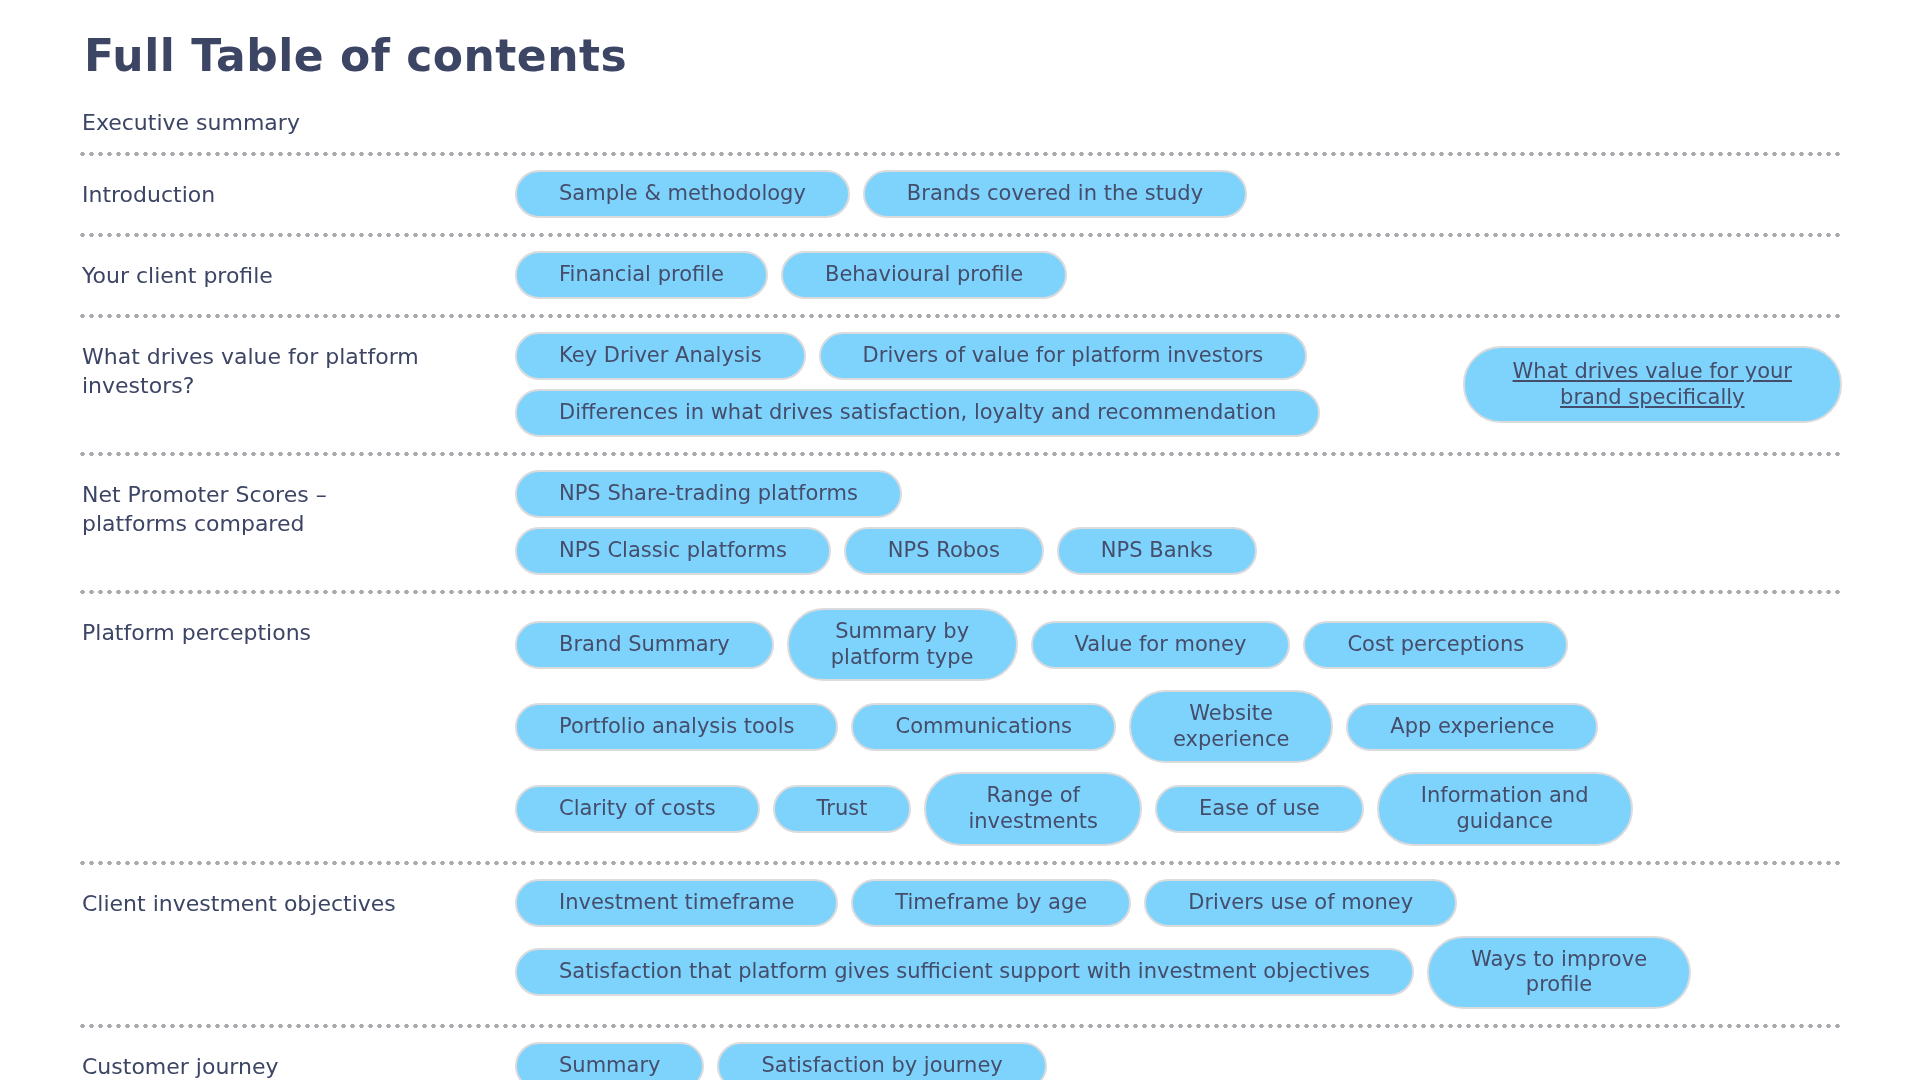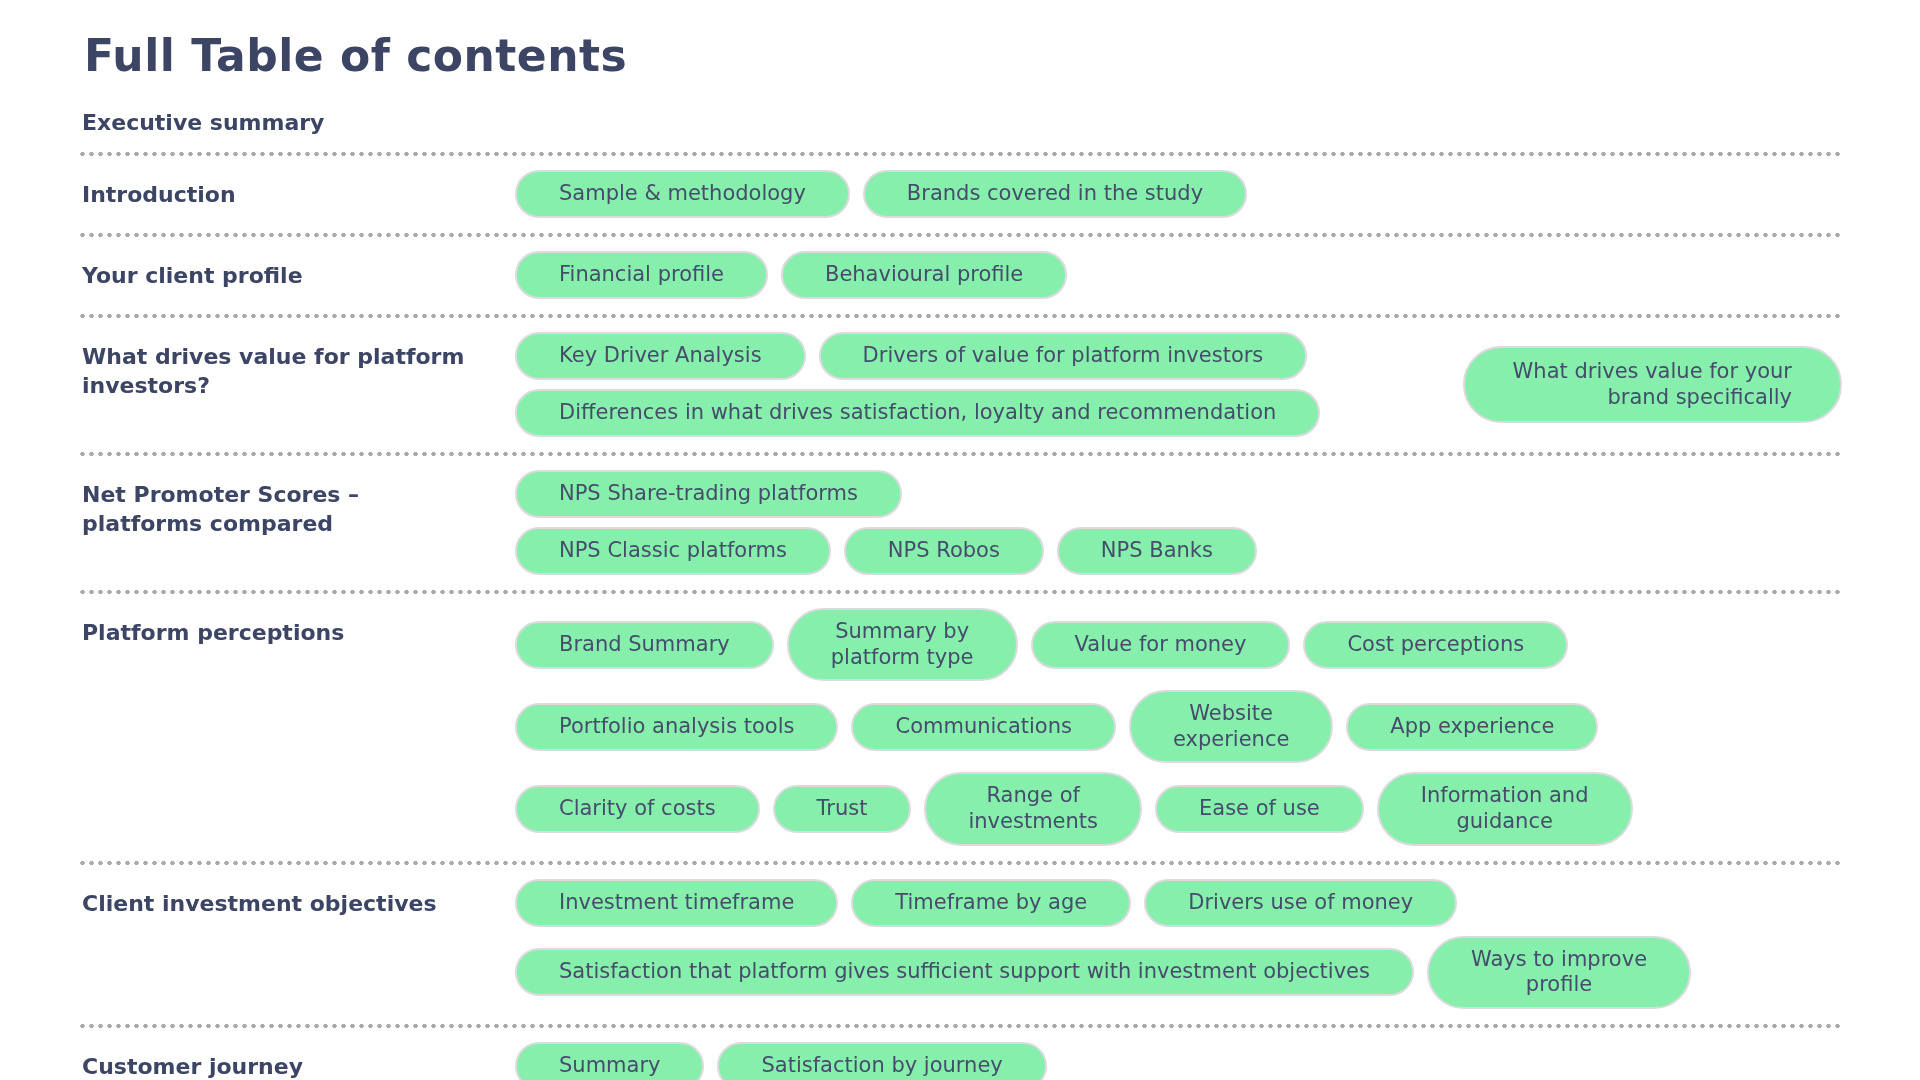--- a/index.html
+++ b/index.html
@@ -28,21 +28,21 @@
     display: flex;
     align-items: flex-start;
     padding: 9px 0 10px 0;
   }
   .heading {
     box-sizing: border-box;
     width: 437px;
     min-width: 437px;
     padding: 10px 45px 0 4px;
     font-size: 22px;
-    font-weight: bold;
+    font-weight: normal;
     color: #3d4565;
     line-height: 1.32;
     white-space: pre-line;
   }
   .section.no-pills .heading { padding-top: 2px; }
   .pills-area {
     flex: 1;
     display: flex;
     align-items: center;
     min-height: 100%;
@@ -53,41 +53,42 @@
     flex-direction: column;
     gap: 9px;
   }
   .pill-row {
     display: flex;
     align-items: center;
     gap: 13px;
   }
   .pill {
     box-sizing: border-box;
-    background: #86efac;
+    background: #7dd3fc;
     border: 2px solid #dbdbde;
     border-radius: 38px;
     padding: 9px 42px;
     min-height: 48px;
     display: flex;
     align-items: center;
     justify-content: center;
     text-align: center;
     font-size: 21px;
     line-height: 1.22;
     color: #454d6b;
     white-space: pre-line;
     cursor: pointer;
   }
   .side-pill {
     margin-left: auto;
     align-self: center;
-    text-align: right;
+    text-align: center;
     justify-content: flex-start;
     padding: 11px 48px;
+    text-decoration: underline;
   }
   .dotted {
     height: 6px;
     margin: 4px 0;
     background-image: radial-gradient(circle, #a9a9ae 2px, transparent 2.3px);
     background-size: 9px 6px;
     background-position: left center;
     background-repeat: repeat-x;
   }
 </style>

